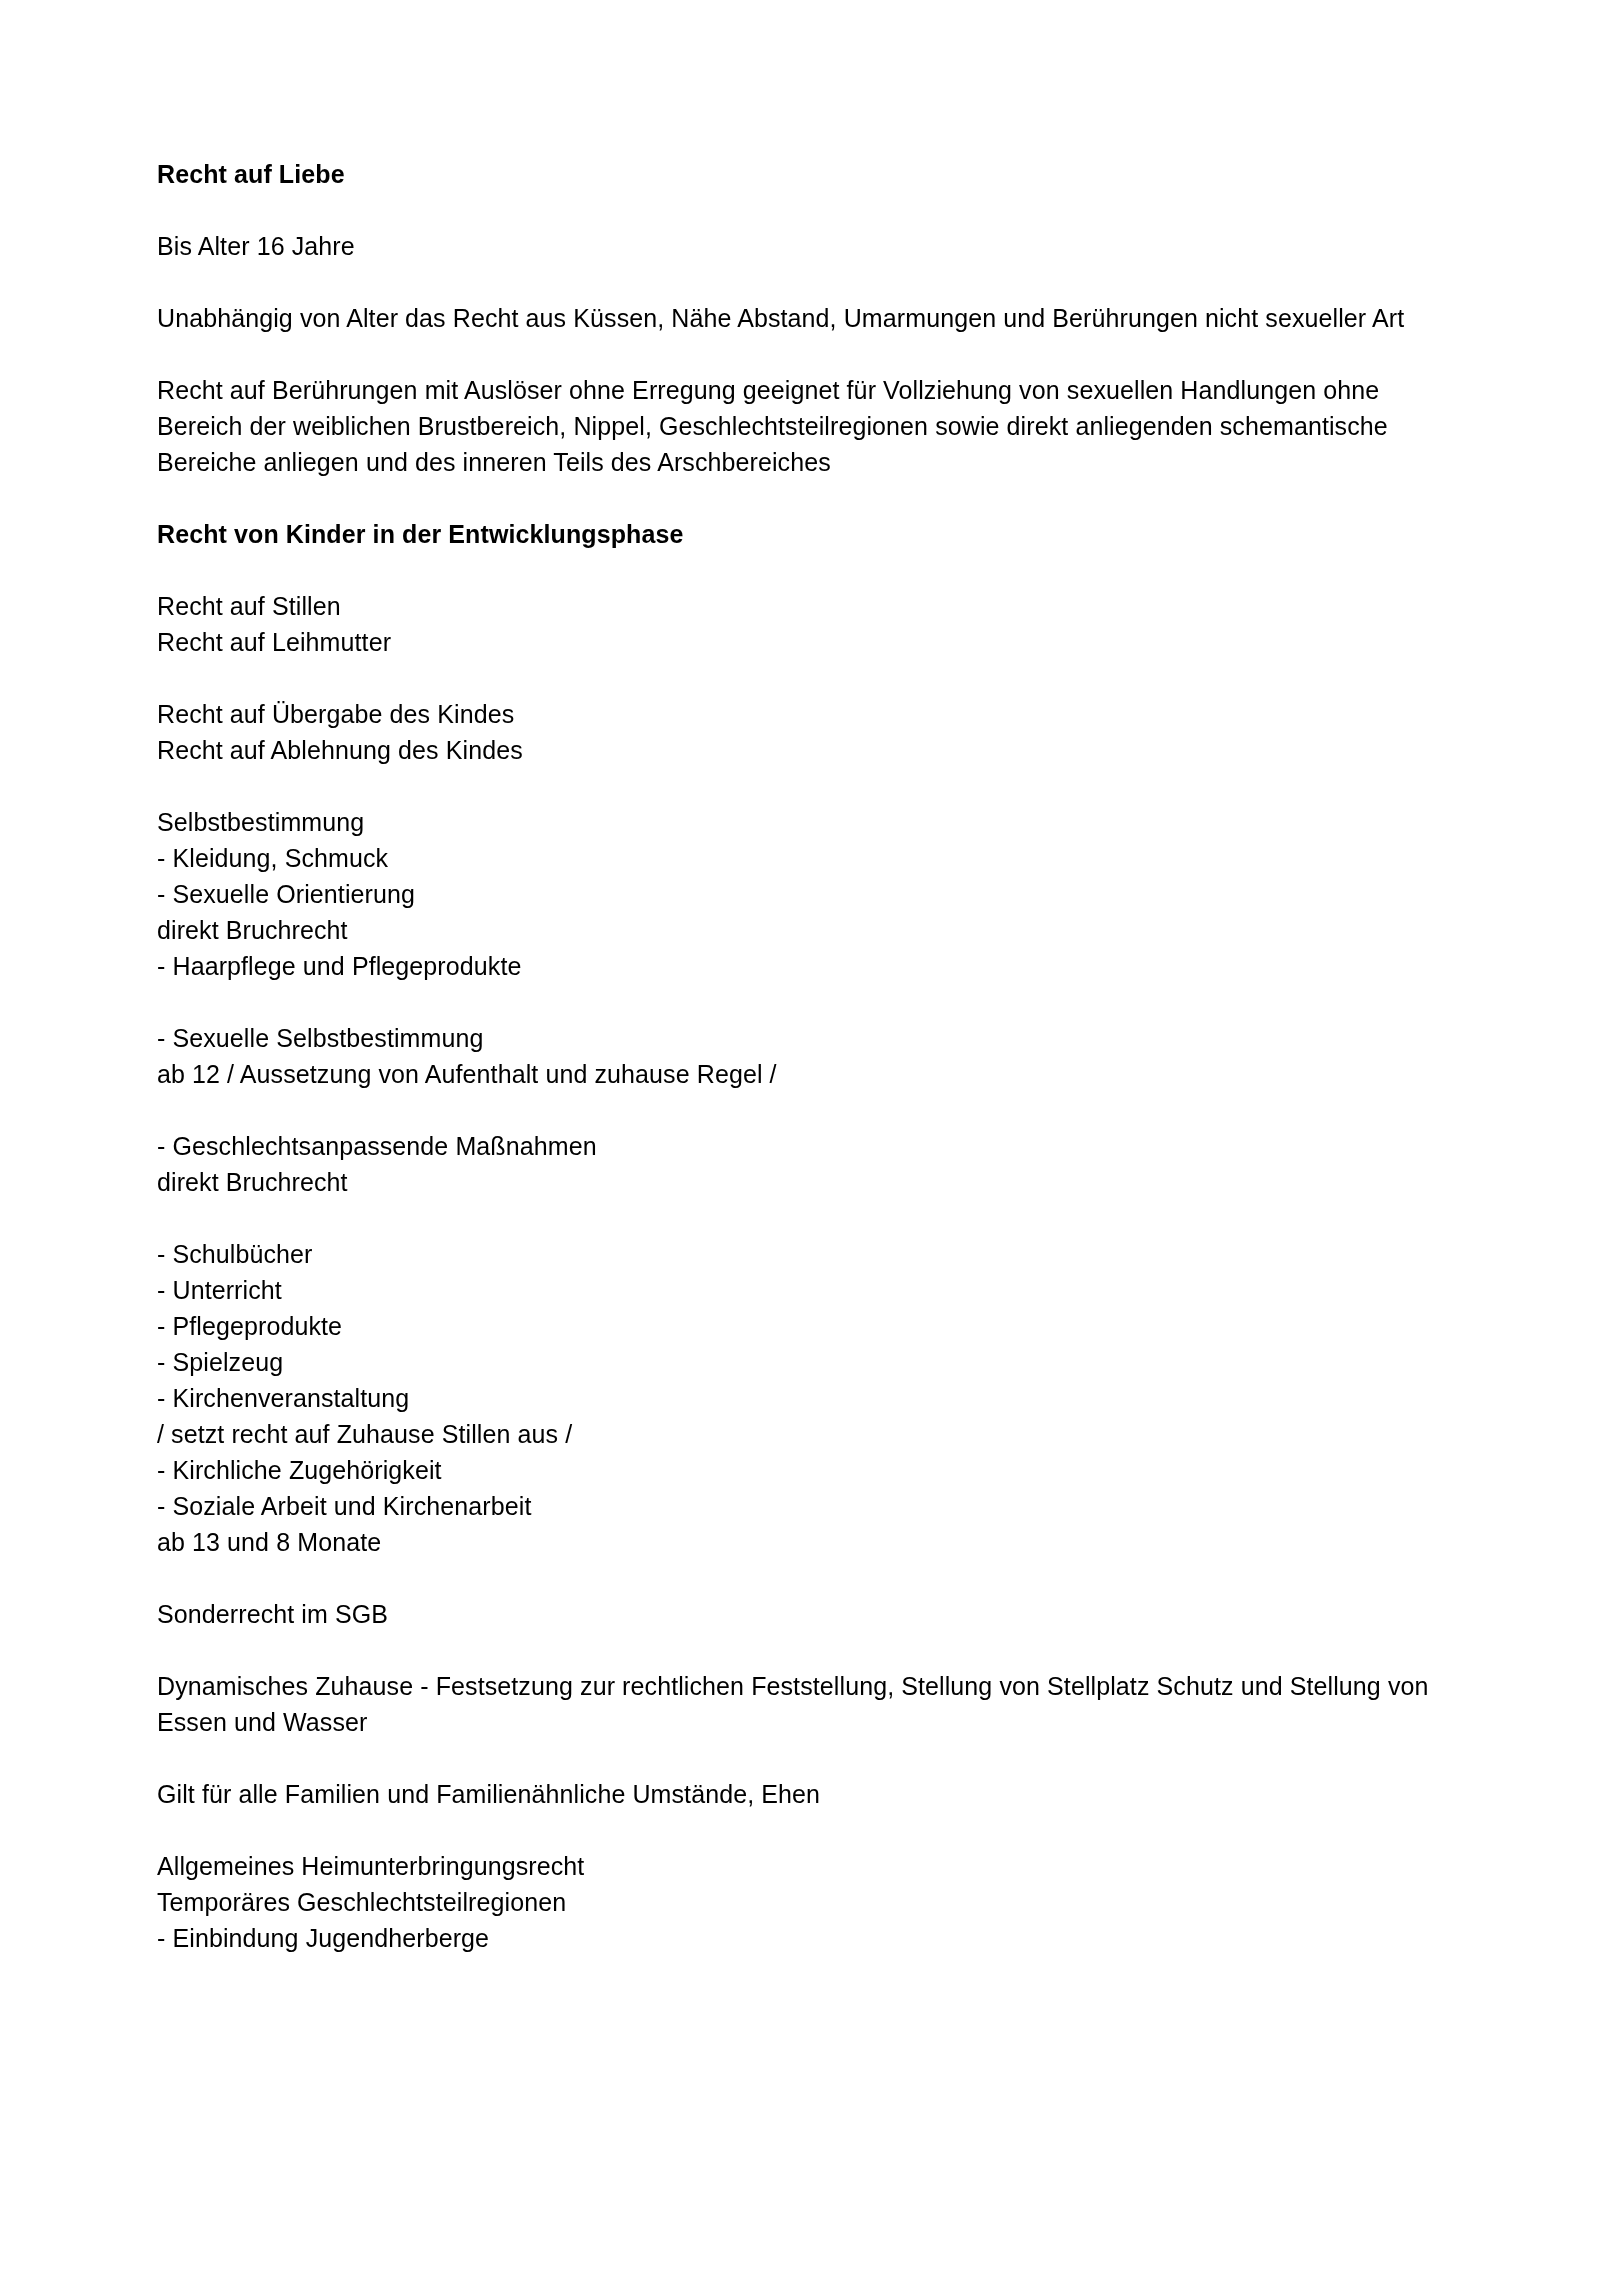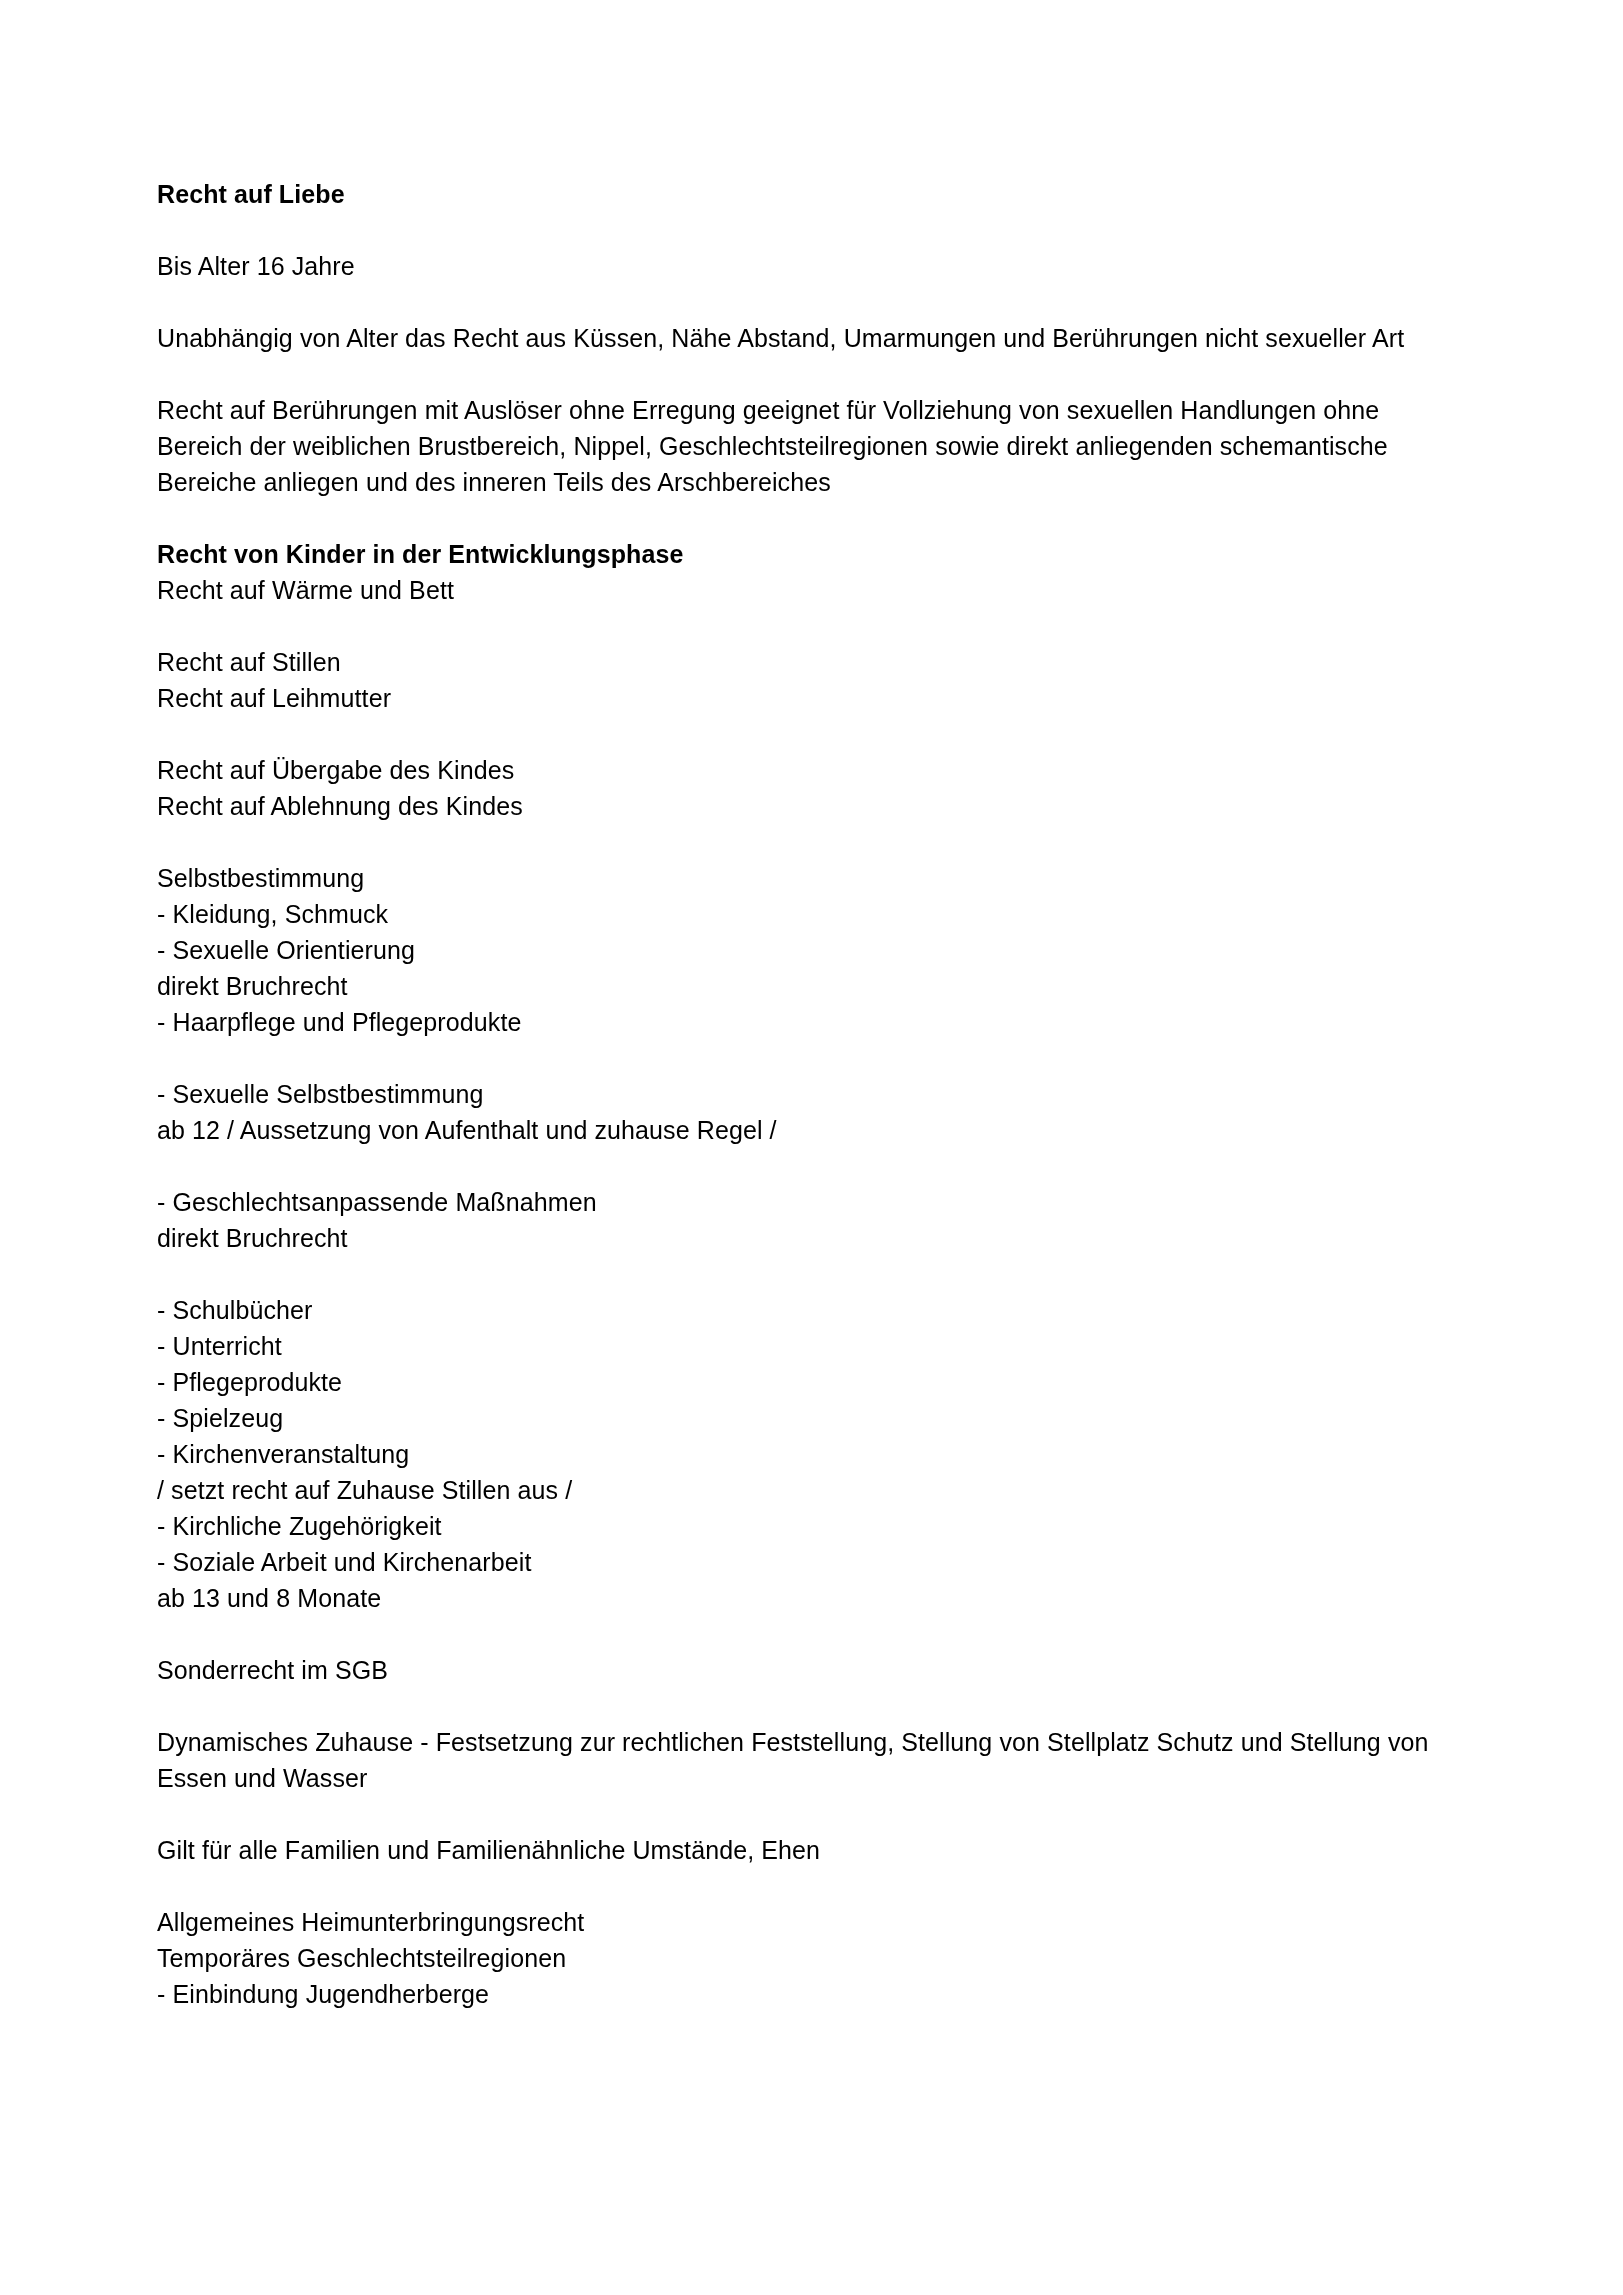--- a/index.html
+++ b/index.html
@@ -20,21 +20,20 @@
     position: relative;
     box-sizing: border-box;
     width: 1623px;
     height: 2295px;
     background: #ffffff;
     padding: 156px 157px 157px 157px;
   }
 
   .doc-body {
     width: 1302px;
-    margin-top: 20px;
   }
 
   
   .block {
     margin: 0 0 36px 0;
   }
 
   .line {
     font-size: 25px;
     line-height: 36px;
@@ -71,21 +70,20 @@
         <div class="line para">Bis Alter 16 Jahre</div>
       </div>
       <div class="block">
         <div class="line para">Unabhängig von Alter das Recht aus Küssen, Nähe Abstand, Umarmungen und Berührungen nicht sexueller Art</div>
       </div>
       <div class="block">
         <div class="line para">Recht auf Berührungen mit Auslöser ohne Erregung geeignet für Vollziehung von sexuellen Handlungen ohne Bereich der weiblichen Brustbereich, Nippel, Geschlechtsteilregionen sowie direkt anliegenden schemantische Bereiche anliegen und des inneren Teils des Arschbereiches</div>
       </div>
       <div class="block">
         <div class="line para bold">Recht von Kinder in der Entwicklungsphase</div>
-        <div class="line para">Recht auf Wärme und Bett</div>
       </div>
       <div class="block">
         <div class="line para">Recht auf Stillen</div>
         <div class="line para">Recht auf Leihmutter</div>
       </div>
       <div class="block">
         <div class="line para">Recht auf Übergabe des Kindes</div>
         <div class="line para">Recht auf Ablehnung des Kindes</div>
       </div>
       <div class="block">

